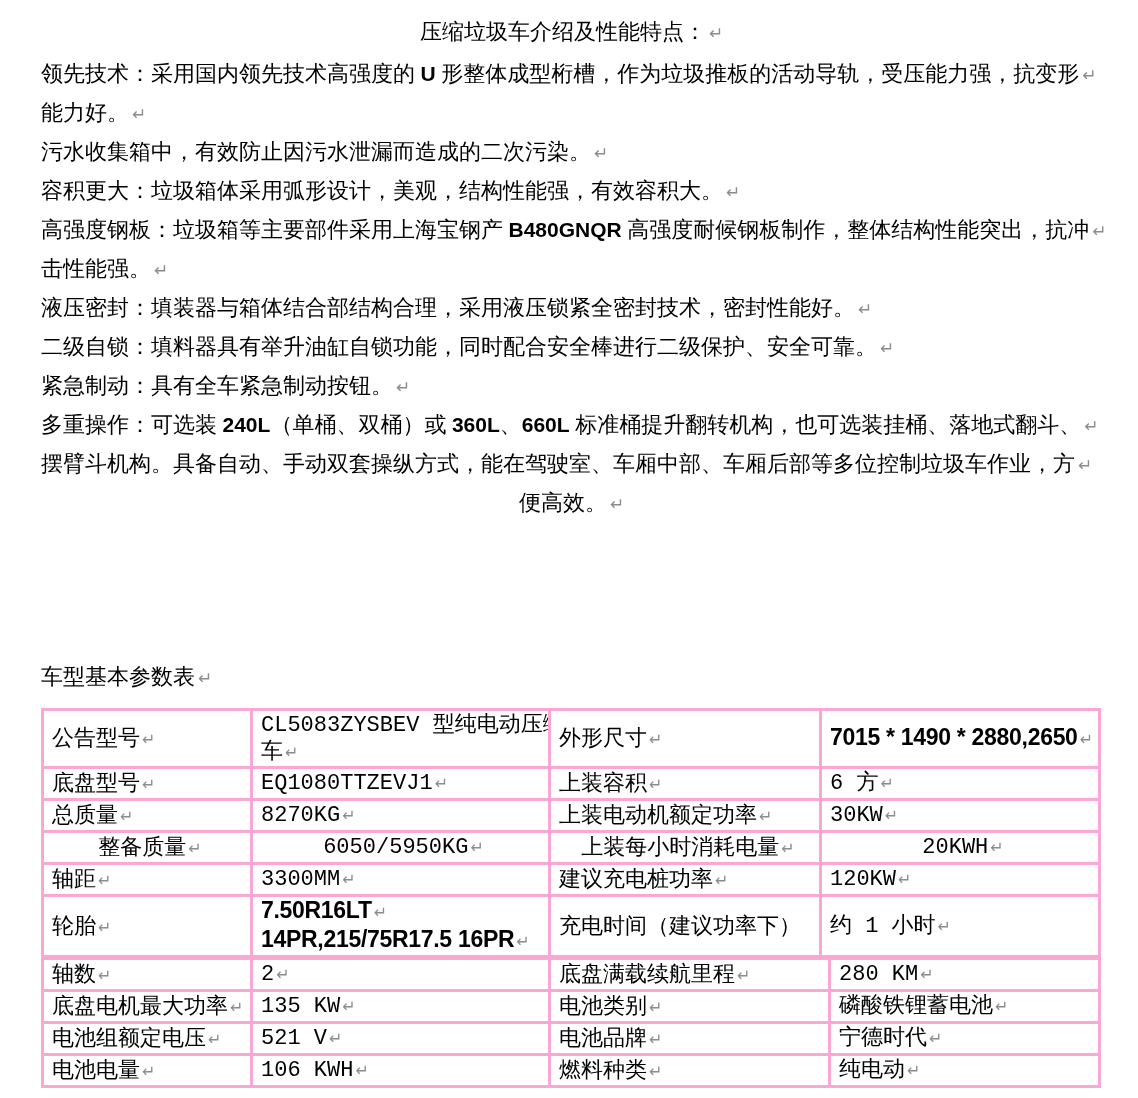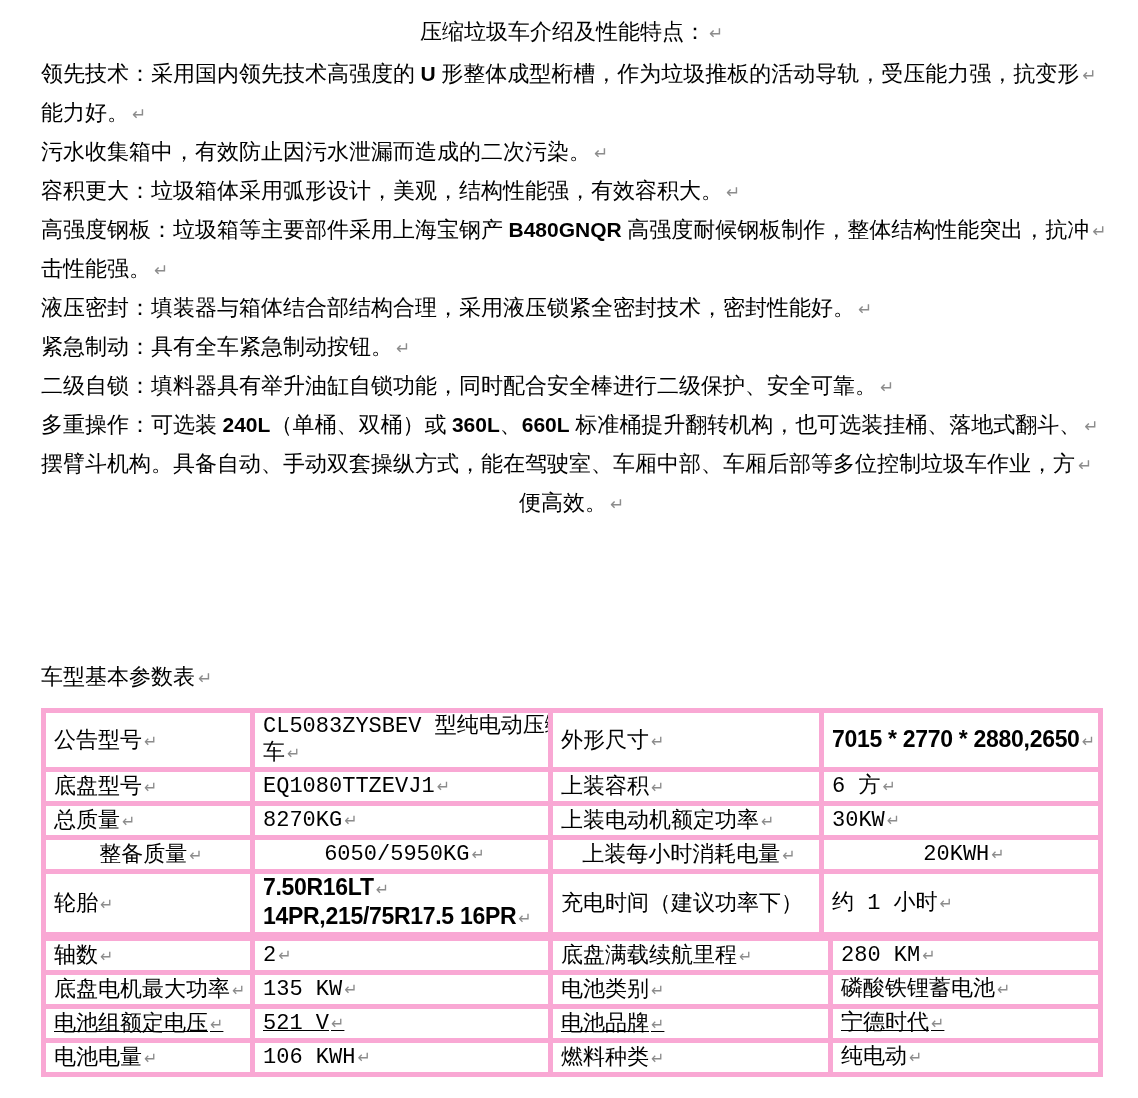--- a/index.html
+++ b/index.html
@@ -26,21 +26,21 @@
   }
   .table-title{
     font-size:22px;line-height:43px;margin-top:132px;text-align:left;
   }
   .tables{margin-top:8px;}
   table.param{
     border-collapse:collapse;table-layout:fixed;width:1057px;
   }
   table.param.lower{margin-top:-1px;}
   table.param td{
-    border:5px solid #f9a8d4;vertical-align:middle;overflow:hidden;
+    border:3px solid #f9a8d4;vertical-align:middle;overflow:hidden;
     padding:0 2px 0 8px;white-space:nowrap;
   }
   .cell-line{line-height:27px;}
   td.f-label .cell-text{
     font-family:"Liberation Serif","DejaVu Serif",serif;font-size:22px;
   }
   td.f-value .cell-text{
     font-family:"Liberation Mono","DejaVu Sans Mono",monospace;font-size:22px;
   }
   td.f-sans .cell-text{
@@ -59,22 +59,22 @@
   </div>
 
   <div class="intro" id="intro">
       <div class="line"><span class="seg-cjk">领先技术：采用国内领先技术高强度的 </span><span class="seg-latin">U</span><span class="seg-cjk"> 形整体成型桁槽，作为垃圾推板的活动导轨，受压能力强，抗变形</span><span class="mark">↵</span></div>
       <div class="line"><span class="seg-cjk">能力好。</span><span class="mark">↵</span></div>
       <div class="line"><span class="seg-cjk">污水收集箱中，有效防止因污水泄漏而造成的二次污染。</span><span class="mark">↵</span></div>
       <div class="line"><span class="seg-cjk">容积更大：垃圾箱体采用弧形设计，美观，结构性能强，有效容积大。</span><span class="mark">↵</span></div>
       <div class="line"><span class="seg-cjk">高强度钢板：垃圾箱等主要部件采用上海宝钢产 </span><span class="seg-latin">B480GNQR</span><span class="seg-cjk"> 高强度耐候钢板制作，整体结构性能突出，抗冲</span><span class="mark">↵</span></div>
       <div class="line"><span class="seg-cjk">击性能强。</span><span class="mark">↵</span></div>
       <div class="line"><span class="seg-cjk">液压密封：填装器与箱体结合部结构合理，采用液压锁紧全密封技术，密封性能好。</span><span class="mark">↵</span></div>
+      <div class="line"><span class="seg-cjk">二级自锁：填料器具有举升油缸自锁功能，同时配合安全棒进行二级保护、安全可靠。</span><span class="mark">↵</span></div>
       <div class="line"><span class="seg-cjk">紧急制动：具有全车紧急制动按钮。</span><span class="mark">↵</span></div>
-      <div class="line"><span class="seg-cjk">二级自锁：填料器具有举升油缸自锁功能，同时配合安全棒进行二级保护、安全可靠。</span><span class="mark">↵</span></div>
       <div class="line"><span class="seg-cjk"> 多重操作：可选装 </span><span class="seg-latin">240L</span><span class="seg-cjk">（单桶、双桶）或 </span><span class="seg-latin">360L</span><span class="seg-cjk">、</span><span class="seg-latin">660L</span><span class="seg-cjk"> 标准桶提升翻转机构，也可选装挂桶、落地式翻斗、</span><span class="mark">↵</span></div>
       <div class="line"><span class="seg-cjk">摆臂斗机构。具备自动、手动双套操纵方式，能在驾驶室、车厢中部、车厢后部等多位控制垃圾车作业，方</span><span class="mark">↵</span></div>
       <div class="line center"><span class="seg-cjk">便高效。</span><span class="mark">↵</span></div>
     </div>
 
   <div class="table-title">
     <span>车型基本参数表</span><span class="mark">↵</span>
   </div>
 
   <div class="tables" id="tables">
@@ -91,21 +91,21 @@
               <div class="cell-line"><span class="cell-text">公告型号</span><span class="mark">↵</span></div>
             </td>
             <td class="f-value">
               <div class="cell-line"><span class="cell-text">CL5083ZYSBEV 型纯电动压缩</span></div>
               <div class="cell-line"><span class="cell-text">车</span><span class="mark">↵</span></div>
             </td>
             <td class="f-label">
               <div class="cell-line"><span class="cell-text">外形尺寸</span><span class="mark">↵</span></div>
             </td>
             <td class="f-sans">
-              <div class="cell-line"><span class="cell-text">7015 * 2770 * 2880,2650</span><span class="mark">↵</span></div>
+              <div class="cell-line"><span class="cell-text">7015 * 1490 * 2880,2650</span><span class="mark">↵</span></div>
             </td>
           </tr>
           <tr style="height: 28px; margin-top: 34px;">
             <td class="f-label">
               <div class="cell-line"><span class="cell-text">底盘型号</span><span class="mark">↵</span></div>
             </td>
             <td class="f-value">
               <div class="cell-line"><span class="cell-text">EQ1080TTZEVJ1</span><span class="mark">↵</span></div>
             </td>
             <td class="f-label">
@@ -134,20 +134,34 @@
               <div class="cell-line"><span class="cell-text">整备质量</span><span class="mark">↵</span></div>
             </td>
             <td class="f-value">
               <div class="cell-line"><span class="cell-text">6050/5950KG</span><span class="mark">↵</span></div>
             </td>
             <td class="f-label">
               <div class="cell-line"><span class="cell-text">上装每小时消耗电量</span><span class="mark">↵</span></div>
             </td>
             <td class="f-value">
               <div class="cell-line"><span class="cell-text">20KWH</span><span class="mark">↵</span></div>
+            </td>
+          </tr>
+          <tr style="height: 28px;">
+            <td class="f-label">
+              <div class="cell-line"><span class="cell-text">轴距</span><span class="mark">↵</span></div>
+            </td>
+            <td class="f-value">
+              <div class="cell-line"><span class="cell-text">3300MM</span><span class="mark">↵</span></div>
+            </td>
+            <td class="f-label">
+              <div class="cell-line"><span class="cell-text">建议充电桩功率</span><span class="mark">↵</span></div>
+            </td>
+            <td class="f-value">
+              <div class="cell-line"><span class="cell-text">120KW</span><span class="mark">↵</span></div>
             </td>
           </tr>
           <tr style="height: 61px;">
             <td class="f-label">
               <div class="cell-line"><span class="cell-text">轮胎</span><span class="mark">↵</span></div>
             </td>
             <td class="f-sans">
               <div class="cell-line"><span class="cell-text">7.50R16LT</span><span class="mark">↵</span></div>
               <div class="cell-line"><span class="cell-text">14PR,215/75R17.5 16PR</span><span class="mark">↵</span></div>
             </td>
@@ -189,21 +203,21 @@
             <td class="f-value">
               <div class="cell-line"><span class="cell-text">135 KW</span><span class="mark">↵</span></div>
             </td>
             <td class="f-label">
               <div class="cell-line"><span class="cell-text">电池类别</span><span class="mark">↵</span></div>
             </td>
             <td class="f-value">
               <div class="cell-line"><span class="cell-text">磷酸铁锂蓄电池</span><span class="mark">↵</span></div>
             </td>
           </tr>
-          <tr style="height: 28px; text-decoration: underline;">
+          <tr style="height: 28px;">
             <td class="f-label">
               <div class="cell-line"><span class="cell-text">电池组额定电压</span><span class="mark">↵</span></div>
             </td>
             <td class="f-value">
               <div class="cell-line"><span class="cell-text">521 V</span><span class="mark">↵</span></div>
             </td>
             <td class="f-label">
               <div class="cell-line"><span class="cell-text">电池品牌</span><span class="mark">↵</span></div>
             </td>
             <td class="f-value">

